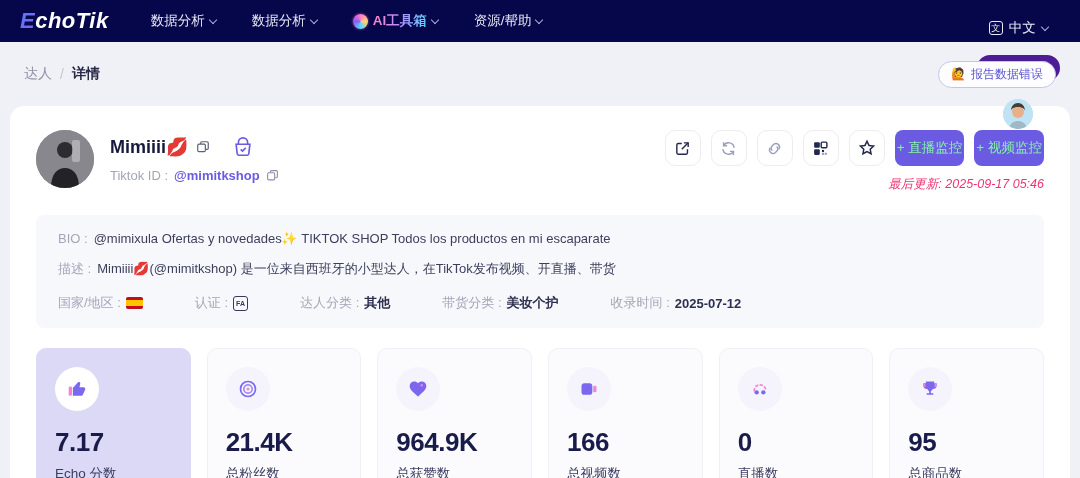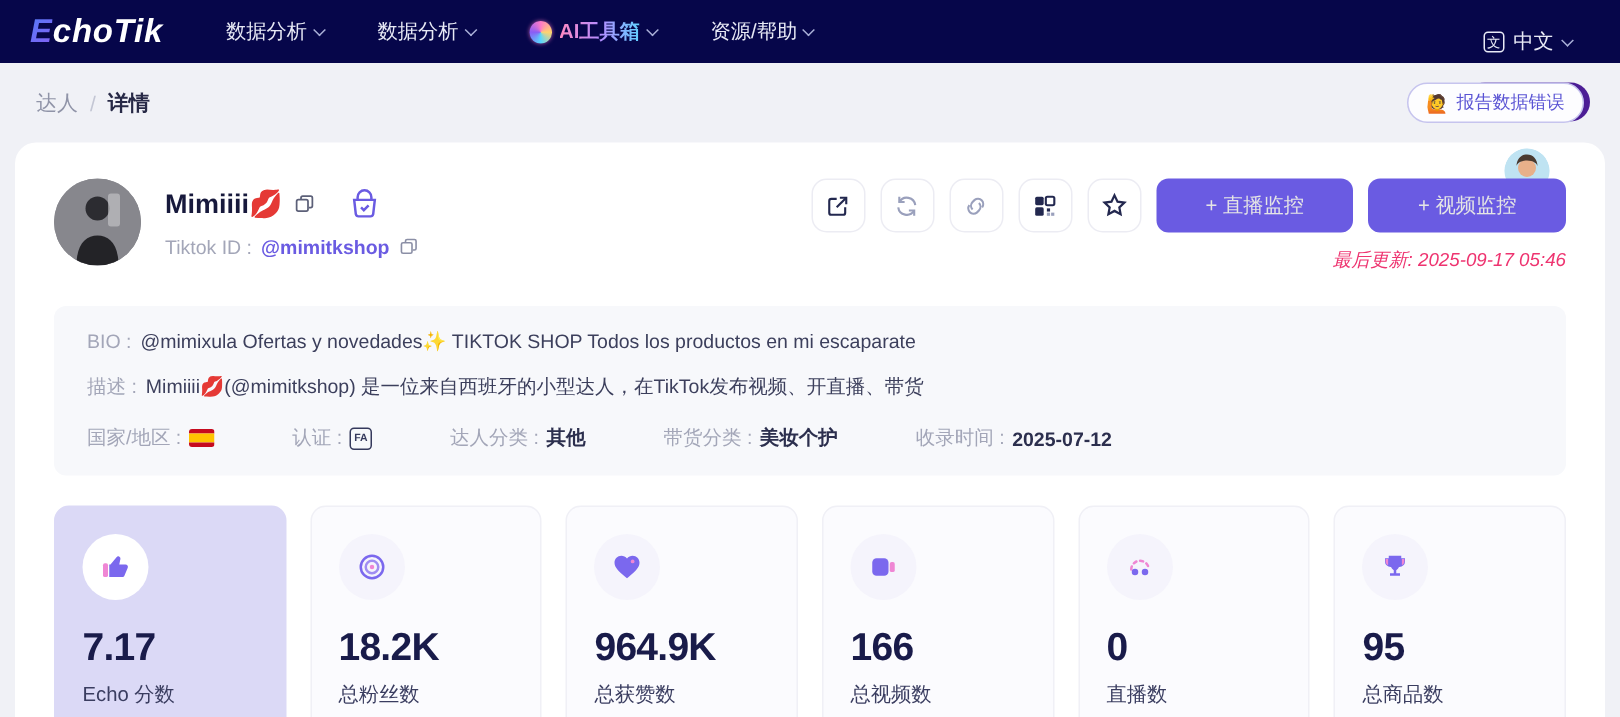--- a/index.html
+++ b/index.html
@@ -18,42 +18,42 @@
   .ai-label { background:linear-gradient(90deg,#ff8ac2,#b48cff,#5fd2ff); -webkit-background-clip:text; background-clip:text; color:transparent; font-weight:600; }
   .nav-right { margin-left:auto; display:flex; align-items:center; gap:18px; color:#e8eaf6; font-size:13.5px;flex-direction:column; }
   .nav-right .link { display:flex; align-items:center; gap:6px; cursor:pointer; }
   .mini-box { width:14px; height:14px; border:1.3px solid #e8eaf6; border-radius:3px; font-size:9px; line-height:12px; text-align:center; color:#e8eaf6; }
   .flag-pill { display:flex; align-items:center; gap:7px; background:#4c1d95; border-radius:999px; padding:4px 12px 4px 6px; cursor:pointer; }
   .flag { width:18px; height:13px; border-radius:3px; overflow:hidden; display:flex; flex-direction:column; flex-shrink:0; }
   .flag .r { background:#c60b1e; flex:1; } .flag .y { background:#ffc400; flex:2; }
   .nav-avatar { width:30px; height:30px; border-radius:50%; background:#bfe3f2; overflow:hidden; cursor:pointer; flex-shrink:0; }
 
   
-  .crumb-row { display:flex; align-items:center; justify-content:space-between; padding:0 24px; height:53px; }
+  .crumb-row { display:flex; align-items:center; justify-content:space-between; padding:0 24px; height:64px; }
   .crumbs { display:flex; align-items:center; gap:8px; font-size:14px; }
   .crumb-parent { color:#9094a8; cursor:pointer; }
   .crumb-sep { color:#c3c6d4; }
   .crumb-current { color:#272946; font-weight:700; }
   .report-btn { display:flex; align-items:center; gap:5px; border:1px solid #c6c4ee; color:#5a54d4; background:#fdfdff; border-radius:999px; padding:4px 12px; font-size:12px; cursor:pointer; }
 
   
   .main-card { margin:0 10px; background:#ffffff; border-radius:14px 14px 0 0; padding:24px 26px; min-height:386px; }
   .head-row { display:flex; justify-content:space-between; }
   .head-left { display:flex; gap:16px; }
   .p-avatar { width:58px; height:58px; border-radius:50%; background:linear-gradient(145deg,#9a9aa0,#6f6f76); overflow:hidden; flex-shrink:0; }
   .name-line { display:flex; align-items:center; gap:8px; margin-top:6px; }
   .p-name { font-size:18px; font-weight:800; color:#17193c; }
   .id-line { display:flex; align-items:center; gap:6px; margin-top:10px; font-size:13px; }
   .id-label { color:#a3a6b8; }
   .id-value { color:#6a5be2; font-weight:600; cursor:pointer; }
   .icon-btn-ghost { background:none; border:none; cursor:pointer; display:flex; align-items:center; }
   .head-right { display:flex; flex-direction:column; align-items:flex-end; gap:10px; }
   .actions { display:flex; gap:10px; }
   .sq-btn { width:36px; height:36px; border-radius:10px; border:1px solid #ececf3; background:#fff; display:flex; align-items:center; justify-content:center; cursor:pointer; }
-  .purple-btn { height:36px; border:none; border-radius:8px; background:#6a5be2; color:#e5e5e5; font-size:13.5px; padding:0 33px; cursor:pointer; }
+  .purple-btn { height:36px; border:none; border-radius:8px; background:#6a5be2; color:#86efac; font-size:13.5px; padding:0 2px; cursor:pointer; }
   .update-text { font-size:12.5px; color:#ee3470;font-style:italic; }
 
   
   .bio-box { margin-top:22px; background:#f7f8fb; border-radius:8px; padding:16px 22px; font-size:13px; }
   .bio-line { display:flex; gap:6px; align-items:center; flex-wrap:wrap; }
   .bio-label { color:#a3a6b8; white-space:nowrap; }
   .bio-text { color:#3c3f5c; }
   .bio-line + .bio-line { margin-top:14px; }
   .meta-row { display:flex; gap:52px; margin-top:16px; align-items:center; }
   .meta-item { display:flex; align-items:center; gap:5px; white-space:nowrap; }
@@ -291,21 +291,21 @@
     </div>
 
     <div class="stat-card">
       <div class="stat-icon-circle">
           <svg width="20" height="20" viewBox="0 0 24 24" fill="none">
             <circle cx="12" cy="12" r="9" stroke="#7b68ee" stroke-width="2"></circle>
             <circle cx="12" cy="12" r="5" stroke="#a08df2" stroke-width="2"></circle>
             <circle cx="12" cy="12" r="1.8" fill="#ef86d4"></circle>
           </svg>
         </div>
-      <div class="stat-value">18.2K</div>
+      <div class="stat-value">21.4K</div>
       <div class="stat-label">总粉丝数</div>
       <div class="stat-sub">小型</div>
     </div>
 
     <div class="stat-card">
       <div class="stat-icon-circle">
           <svg width="20" height="20" viewBox="0 0 24 24">
             <path d="M12 21l-1.5-1.3C5.4 15.4 2 12.3 2 8.5 2 5.4 4.4 3 7.5 3c1.7 0 3.4.8 4.5 2.1C13.1 3.8 14.8 3 16.5 3 19.6 3 22 5.4 22 8.5c0 3.8-3.4 6.9-8.5 11.2z" fill="#7b68ee"></path>
             <circle cx="16.5" cy="7.5" r="1.5" fill="#ef86d4"></circle>
           </svg>

